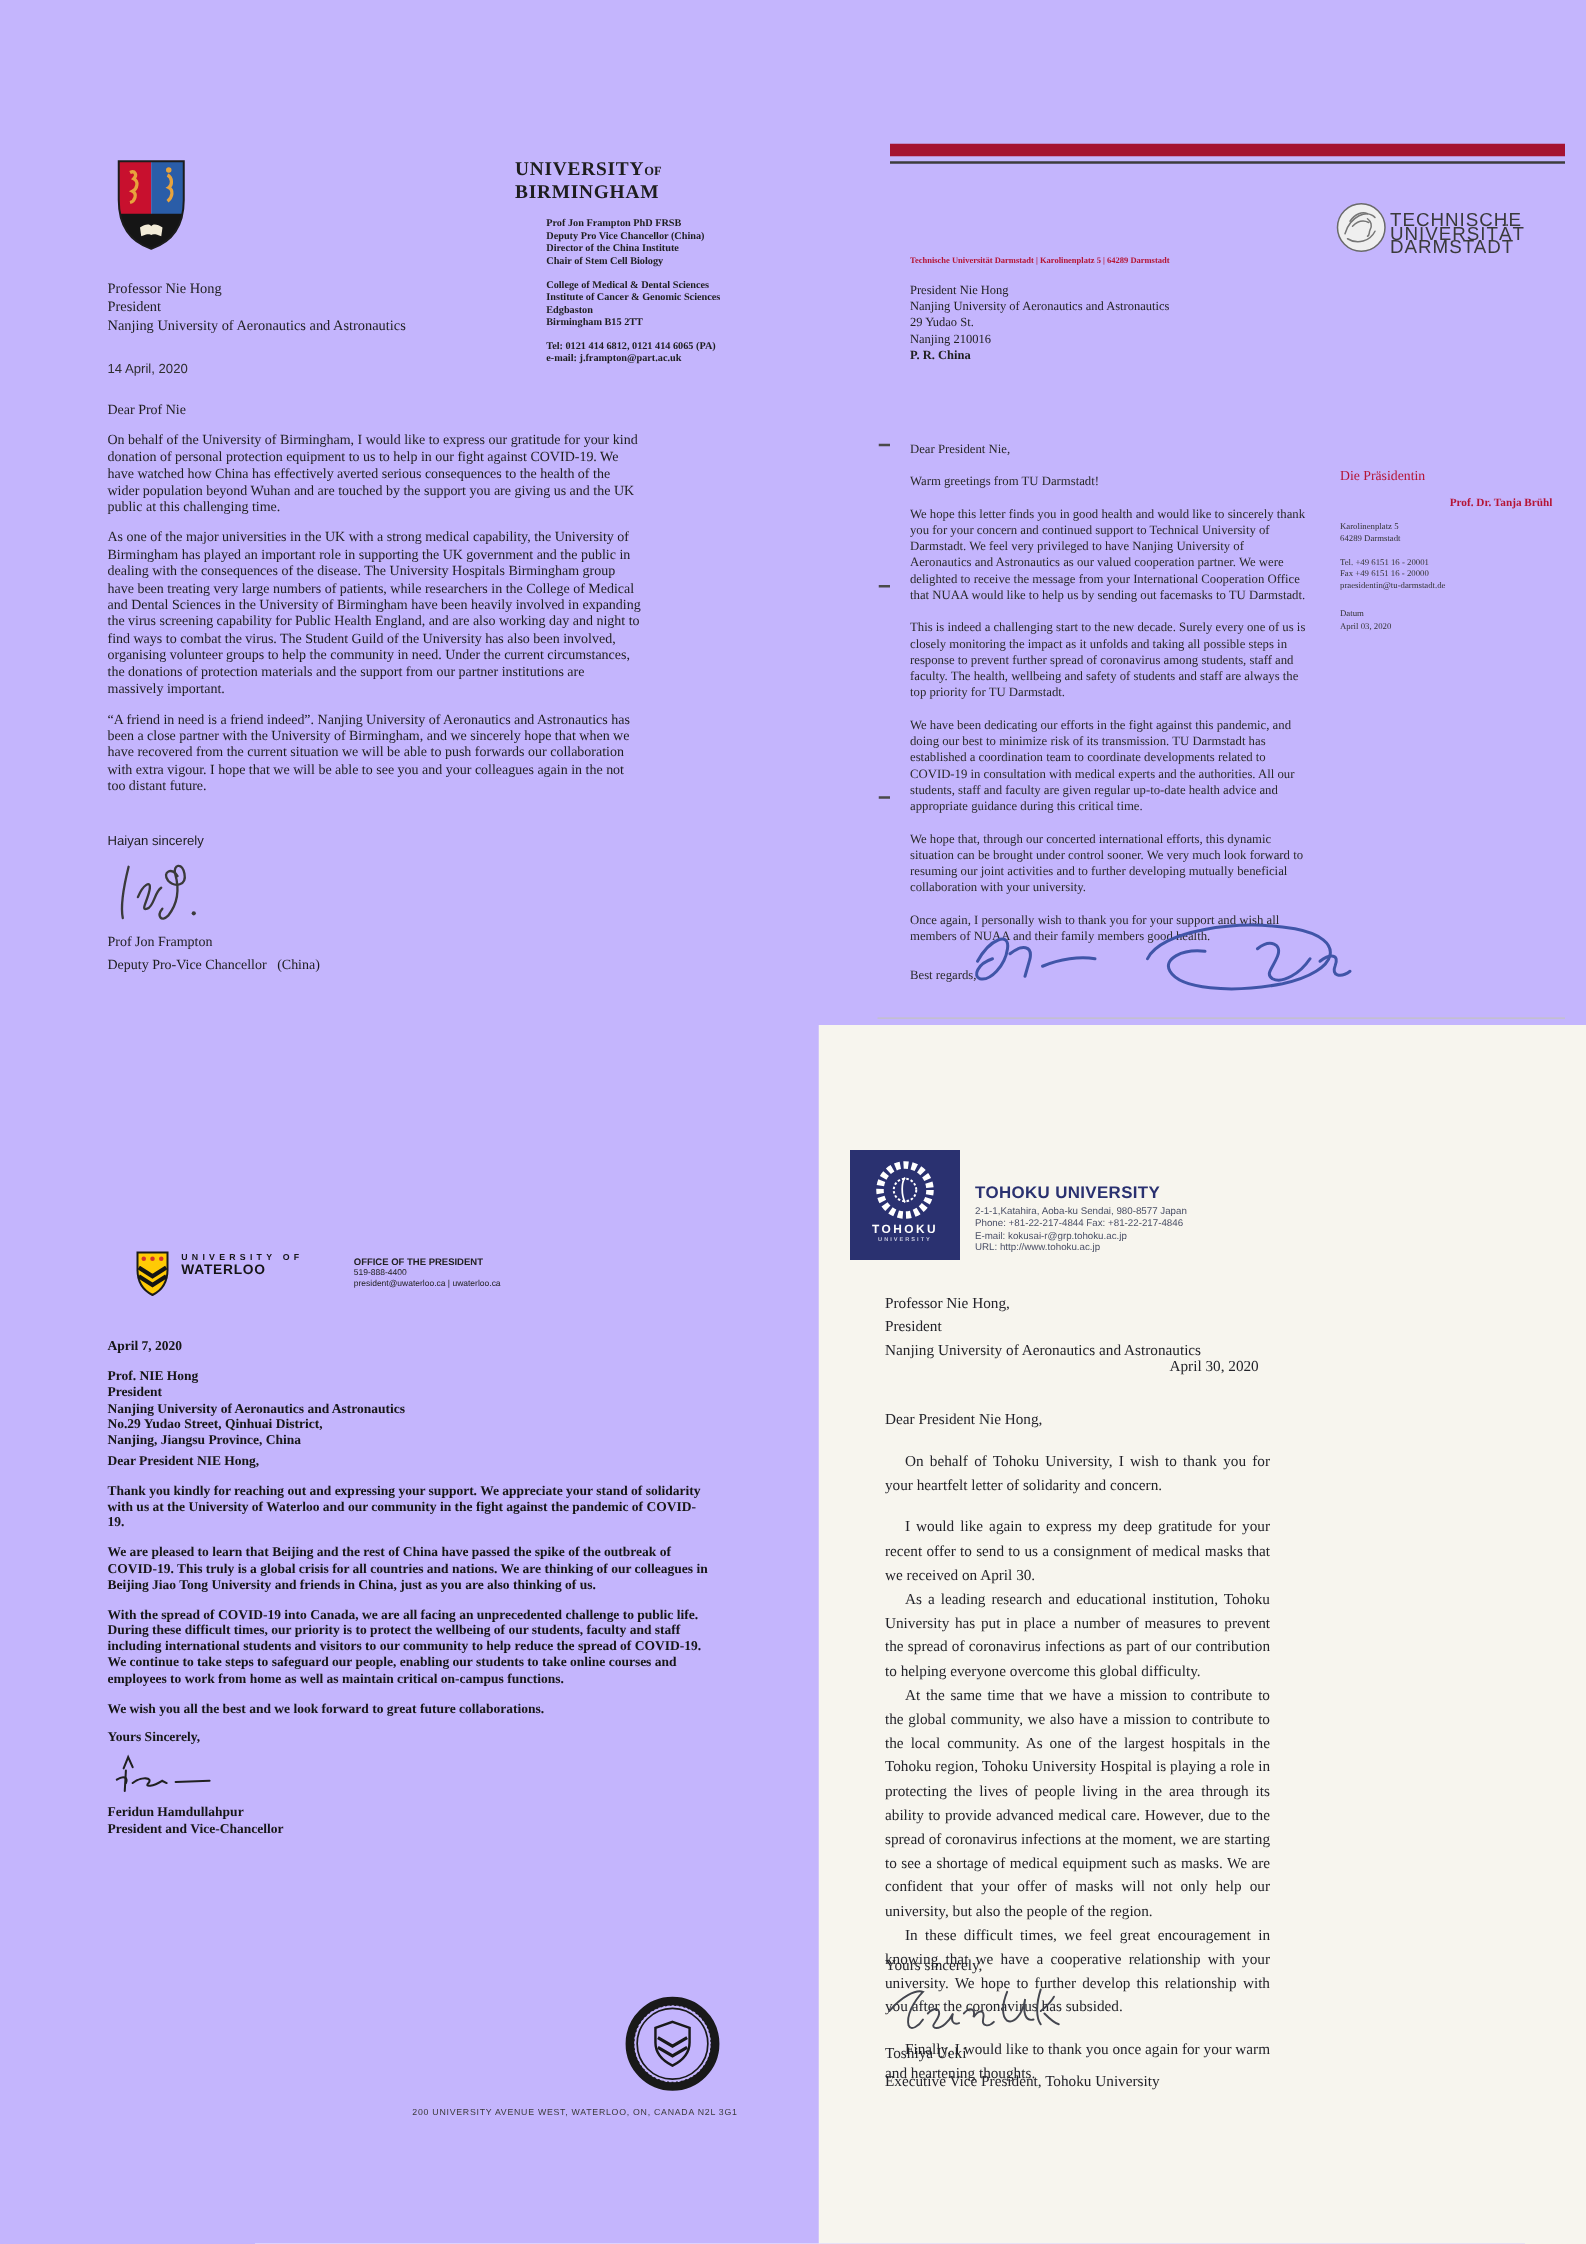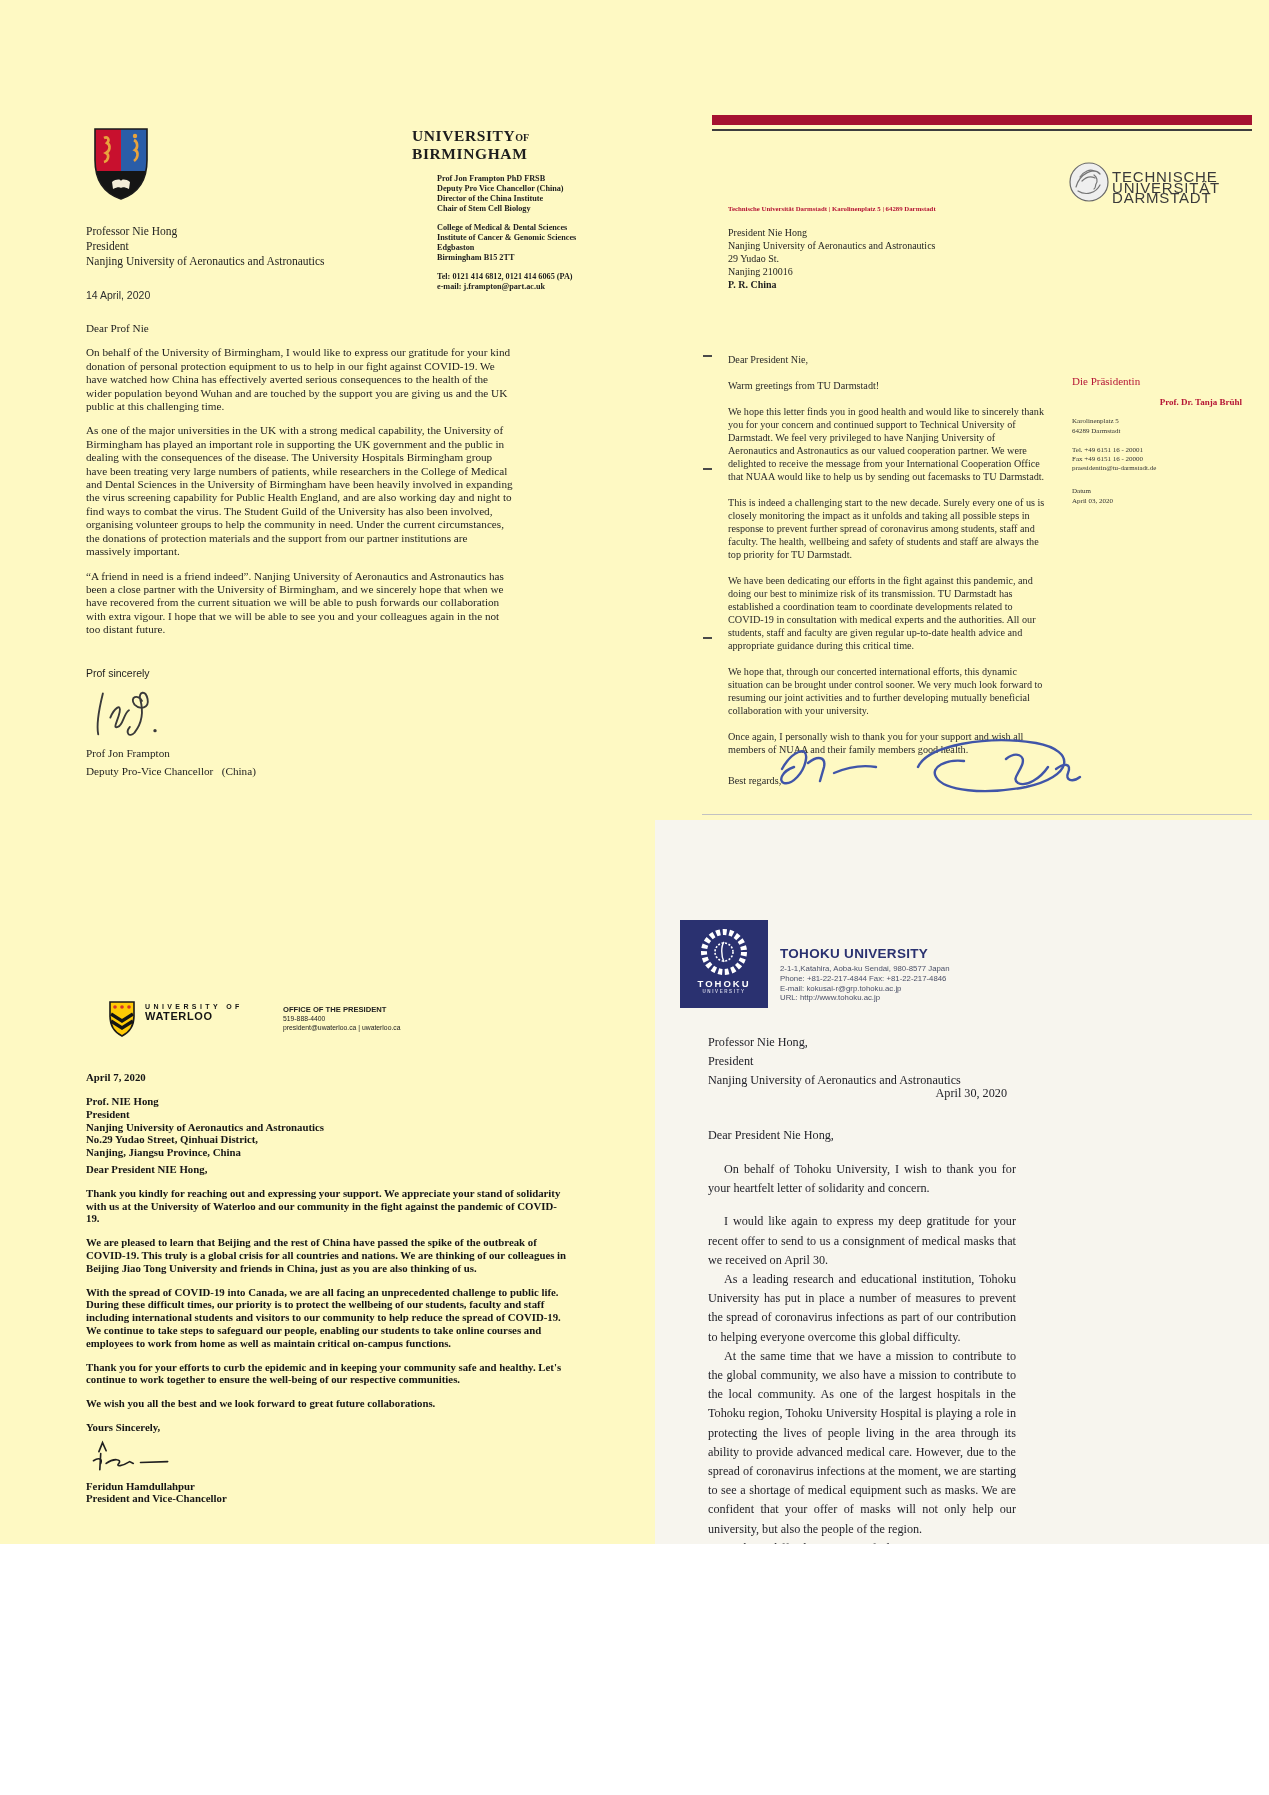--- a/index.html
+++ b/index.html
@@ -1,18 +1,18 @@
 <!DOCTYPE html>
 <html><head>
 <meta charset="utf-8">
 <style>
   * { margin:0; padding:0; box-sizing:border-box; }
   html,body { background:#ffffff; }
   body { font-family:"Liberation Serif", serif; }
-  .canvas { position:relative; width:1269px; height:1544px; background:#fef9c3; overflow:hidden; }
+  .canvas { position:relative; width:1269px; height:1795px; background:#c4b5fd; overflow:hidden; }
   .abs { position:absolute; }
   .sans { font-family:"Liberation Sans", sans-serif; }
 
   
   .bh { left:60px; top:100px; width:520px; height:690px; }
   .bh-crest { left:32px; top:26px; }
   .bh-word { left:352px; top:28px; font-weight:700; color:#1e1e1e; font-size:15.5px; line-height:16px; letter-spacing:.6px; }
   .bh-word .of { font-size:10px; letter-spacing:0; }
   .bh-info { left:377px; top:74px; width:150px; font-size:8.2px; font-weight:700; line-height:10px; color:#1e1e1e; }
   .bh-info .grp { margin-bottom:9px; }
@@ -135,21 +135,21 @@
       <div>Nanjing University of Aeronautics and Astronautics</div>
     </div>
 
     <div class="abs bh-date sans">14 April, 2020</div>
 
     <div class="abs bh-body">
       <p>Dear Prof Nie</p>
       <p>On behalf of the University of Birmingham, I would like to express our gratitude for your kind donation of personal protection equipment to us to help in our fight against COVID-19.  We have watched how China has effectively averted serious consequences to the health of the wider population beyond Wuhan and are touched by the support you are giving us and the UK public at this challenging time.</p>
       <p>As one of the major universities in the UK with a strong medical capability, the University of Birmingham has played an important role in supporting the UK government and the public in dealing with the consequences of the disease.  The University Hospitals Birmingham group have been treating very large numbers of patients, while researchers in the College of Medical and Dental Sciences in the University of Birmingham have been heavily involved in expanding the virus screening capability for Public Health England, and are also working day and night to find ways to combat the virus.  The Student Guild of the University has also been involved, organising volunteer groups to help the community in need.  Under the current circumstances, the donations of protection materials and the support from our partner institutions are massively important.</p>
       <p class="p-last">“A friend in need is a friend indeed”.  Nanjing University of Aeronautics and Astronautics has been a close partner with the University of Birmingham, and we sincerely hope that when we have recovered from the current situation we will be able to push forwards our collaboration with extra vigour.  I hope that we will be able to see you and your colleagues again in the not too distant future.</p>
-      <div class="bh-closing">Prof sincerely</div>
+      <div class="bh-closing">Haiyan sincerely</div>
       <svg width="125" height="54" viewBox="0 0 130 58">
         <g stroke="#3a3a3a" stroke-width="2" fill="none" stroke-linecap="round">
           <path d="M16 8 C12 24 9 42 11 52"></path>
           <path d="M24 34 C28 24 36 18 34 28 C32 38 26 46 32 44 C38 42 38 30 44 26"></path>
           <path d="M58 16 C54 8 44 12 50 20 C56 26 66 24 64 14 C62 4 54 6 56 14 C60 28 58 40 50 50 C44 56 40 50 45 44"></path>
         </g>
         <circle cx="72" cy="48" r="1.8" fill="#3a3a3a"></circle>
       </svg>
       <div class="bh-name">Prof Jon Frampton</div>
       <div class="bh-name">Deputy Pro-Vice Chancellor&nbsp;&nbsp;&nbsp;(China)</div>
@@ -260,21 +260,20 @@
       <div>Nanjing University of Aeronautics and Astronautics</div>
       <div>No.29 Yudao Street, Qinhuai District,</div>
       <div>Nanjing, Jiangsu Province, China</div>
     </div>
 
     <div class="abs wa-body wa-text">
       <p>Dear President NIE Hong,</p>
       <p>Thank you kindly  for reaching out and expressing your support. We appreciate your stand of solidarity with us at the University of Waterloo and our community in the fight against the pandemic of COVID-19.</p>
       <p>We are pleased to learn that Beijing and the rest of China have passed the spike of the outbreak of COVID-19. This truly is a global crisis for all countries and nations. We are thinking of our colleagues in Beijing Jiao Tong University and friends in China, just as you are also thinking of us.</p>
       <p>With the spread of COVID-19 into Canada, we are all facing an unprecedented challenge to public life. During these difficult times, our priority is to protect the wellbeing of our students, faculty and staff including international students and visitors to our community to help reduce the spread of COVID-19. We continue to take steps to safeguard our people, enabling our students to take online courses and employees to work from home as well as maintain critical on-campus functions.</p>
-      <p>Thank you for your efforts to curb the epidemic and in keeping your community safe and healthy. Let's continue to work together to ensure the well-being of our respective communities.</p>
       <p>We wish you all the best and we look forward to great future collaborations.</p>
       <div class="wa-closing">Yours Sincerely,</div>
       <svg width="100" height="38" viewBox="0 0 110 42">
         <g stroke="#202020" stroke-width="1.8" fill="none" stroke-linecap="round">
           <path d="M14 14 L18 4 L22 13"></path>
           <path d="M8 24 C14 20 18 22 16 27"></path>
           <path d="M16 16 L15 34"></path>
           <path d="M22 27 C30 21 40 22 36 27 C32 31 40 30 48 25 L52 27"></path>
           <path d="M60 26 L90 25"></path>
         </g>

